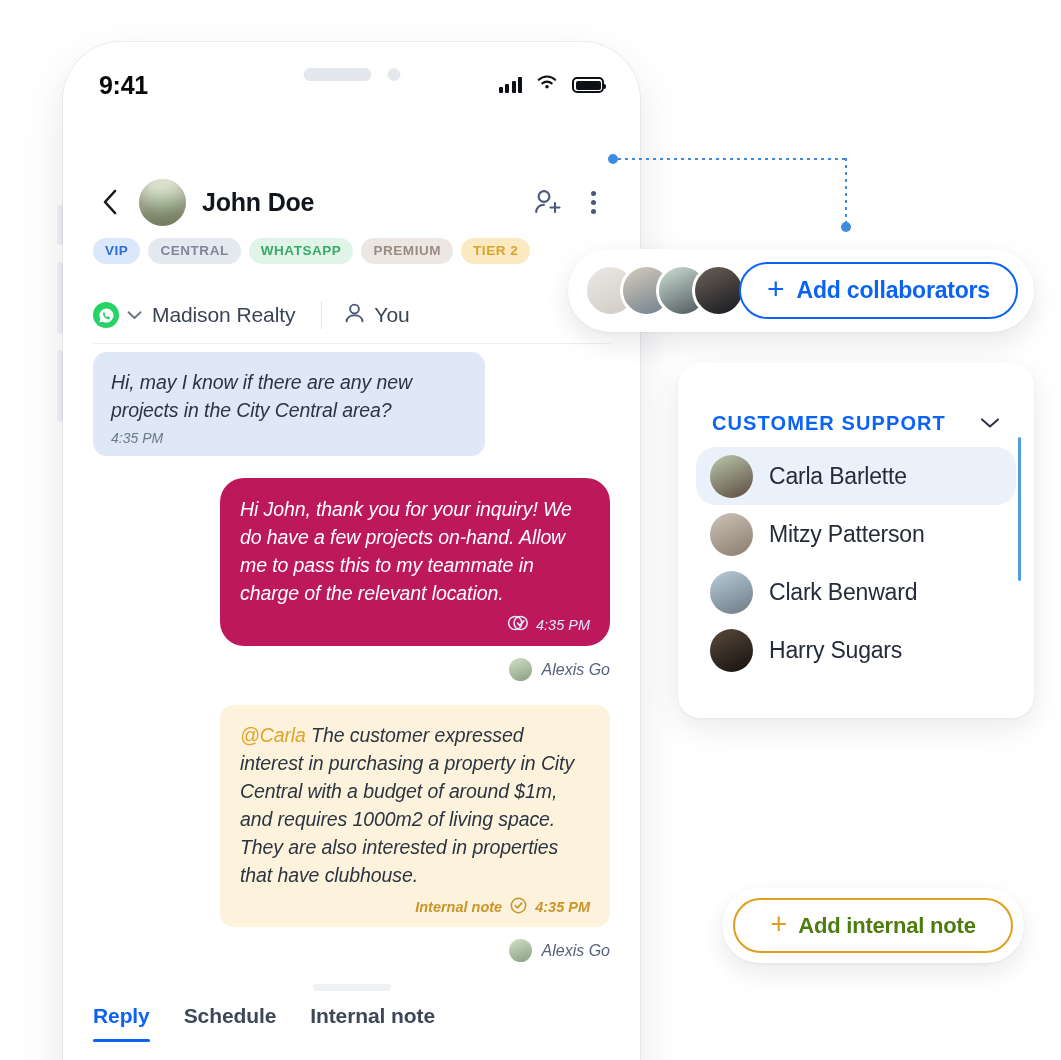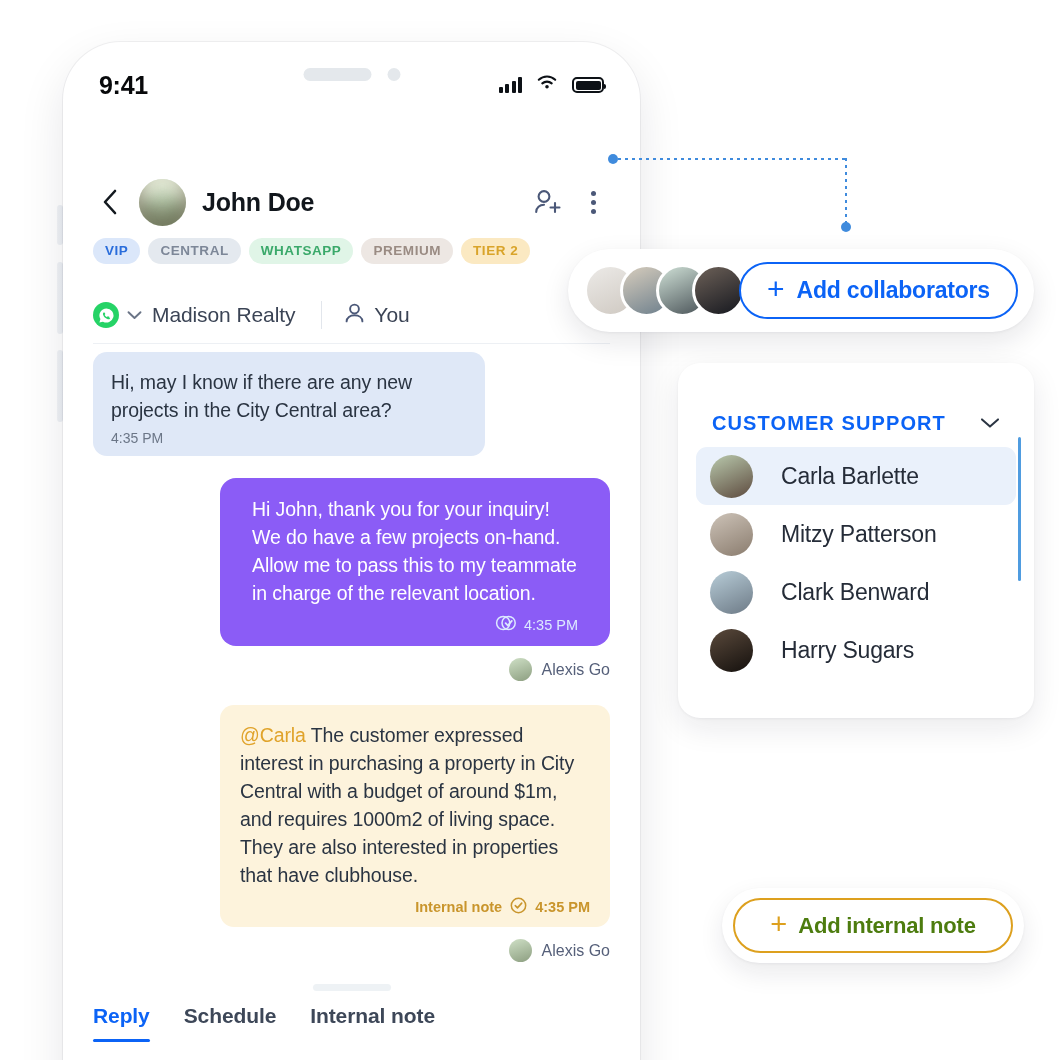--- a/index.html
+++ b/index.html
@@ -79,27 +79,27 @@
     display:flex; align-items:center; padding:0 30px;text-align:center; }
   .wa-badge{ width:26px;height:26px;border-radius:50%;background:#25D366;
     display:flex;align-items:center;justify-content:center;flex:none;}
   .caret{ margin:0 10px 0 8px; }
   .channel-name{ font-size:21px; color:#3b4455; letter-spacing:-0.1px;}
   .vdiv{ width:1px; height:28px; background:#e2e6ec; margin:0 22px 0 26px; }
   .assignee{ display:flex; align-items:center; gap:9px; font-size:21px; color:#3b4455;}
   .hr{ position:absolute; left:30px; top:301px; width:517px; height:1px; background:#edf0f4; }
 
   
-  .messages{ position:absolute; left:0; top:310px; width:577px; padding:0 30px; }
+  .messages{ position:absolute; left:0; top:310px; width:577px; padding:0 30px;font-style:italic; }
   .bubble{ border-radius:14px; padding:16px 18px 10px; position:relative; }
   .bubble p{ font-size:19.5px; line-height:28px; letter-spacing:-0.1px; }
   .in{ background:#dfe8f7; color:#2a3442; max-width:392px; }
   .in .meta{ font-size:14px; color:#6b7687; margin-top:6px; }
-  .out{ background:#8b5cf6; color:#ffffff; max-width:390px; margin-left:auto; margin-top:22px;
-        border-radius:16px; padding:17px 32px 12px; }
+  .out{ background:#be185d; color:#ffffff; max-width:390px; margin-left:auto; margin-top:22px;
+        border-radius:24px; padding:17px 20px 12px; }
   .out .meta{ display:flex; align-items:center; justify-content:flex-end; gap:7px;
     font-size:14.5px; color:#dce9ff; margin-top:8px; }
   .sender{ display:flex; align-items:center; justify-content:flex-end; gap:10px;
     margin-top:12px; font-size:16px; color:#56607a; }
   .sender .avatar{ width:23px; height:23px; }
   .note{ background:#FDF3DC; color:#2a3442; max-width:390px; margin-left:auto; margin-top:24px;
     border-radius:14px; padding:16px 20px 10px; }
   .note .mention{ color:#E0A32B; }
   .note .meta{ display:flex; align-items:center; justify-content:flex-end; gap:8px;
     font-size:14.5px; color:#C9952C; margin-top:8px; font-weight:600; }
@@ -139,22 +139,22 @@
   .add-collab .label{ font-size:23px; font-weight:700; color:#0B63F6; letter-spacing:-0.2px; }
   .plus{ font-size:30px; font-weight:400; color:#0B63F6; line-height:1; margin-top:-3px; }
 
   .support-card{ position:absolute; left:678px; top:363px; width:356px; height:355px;
     background:#fff; border-radius:22px;
     box-shadow:0 10px 30px rgba(17,24,39,0.09), 0 1px 3px rgba(17,24,39,0.05);
     padding:24px 18px 0 18px; }
   .support-head{ display:flex; align-items:center; justify-content:space-between;
     padding:0 16px 0 16px; margin-bottom:12px; cursor:pointer;margin-top:25px; }
   .support-title{ font-size:20px; font-weight:700; color:#0B63F6; letter-spacing:1.1px; }
-  .agent{ display:flex; align-items:center; gap:28px; height:58px; padding:0 14px;
-    border-radius:11px; cursor:pointer; }
+  .agent{ display:flex; align-items:center; gap:16px; height:58px; padding:0 14px;
+    border-radius:20px; cursor:pointer; }
   .agent.sel{ background:#eaf1fb; }
   .agent .avatar{ width:43px; height:43px; }
   .agent .nm{ font-size:23px; color:#252c38; letter-spacing:-0.2px; }
   .sb-track{ position:absolute; left:1018px; top:437px; width:3px; height:144px;
     border-radius:2px; background:#4f9ce0; }
 
   .note-btn-wrap{ position:absolute; left:722px; top:888px; width:302px; height:75px;
     background:#fff; border-radius:38px;
     box-shadow:0 10px 26px rgba(17,24,39,0.09), 0 1px 3px rgba(17,24,39,0.05);
     display:flex; align-items:center; justify-content:center; padding:0 11px; }

